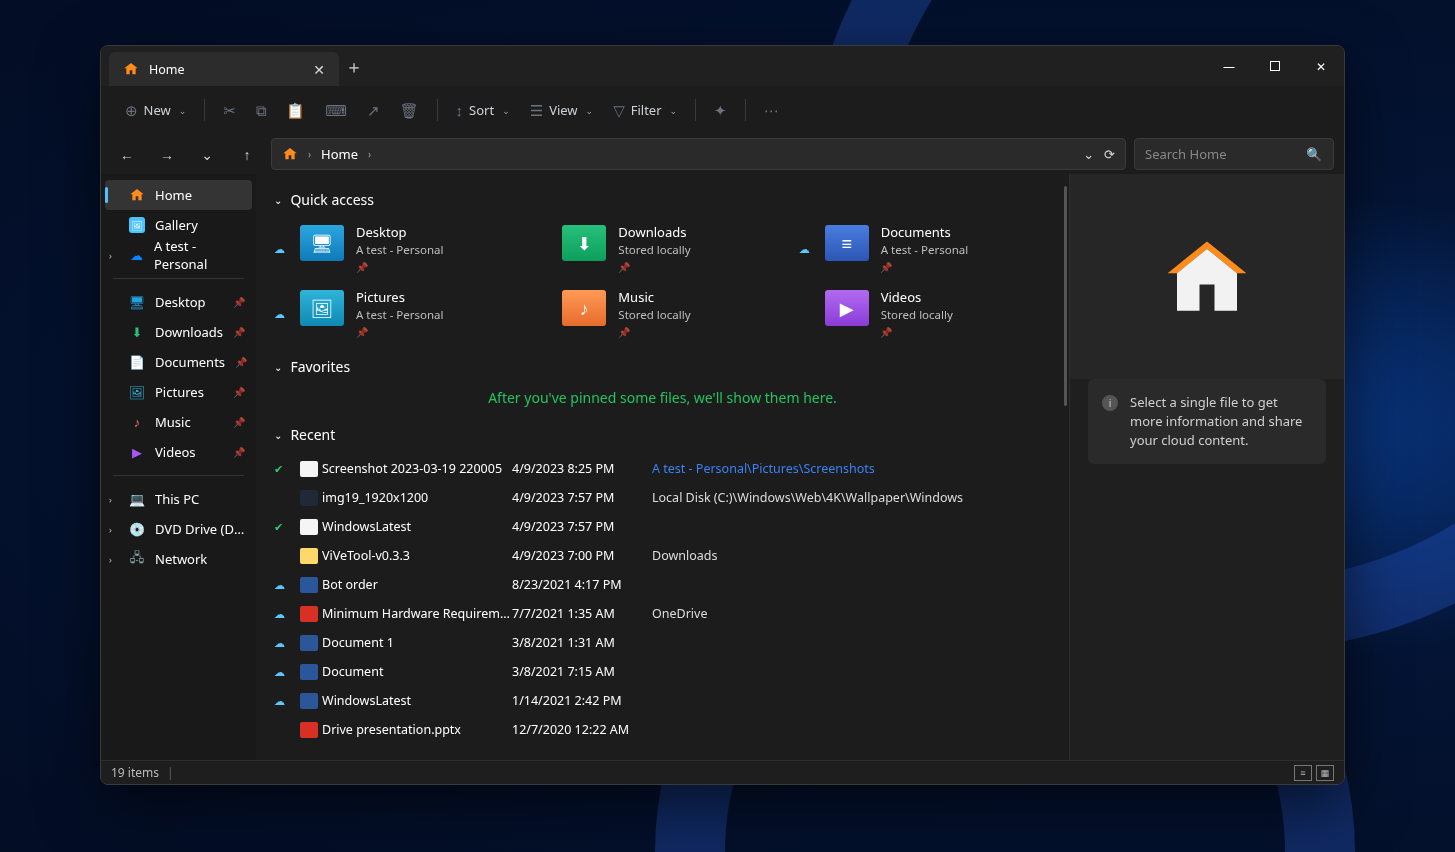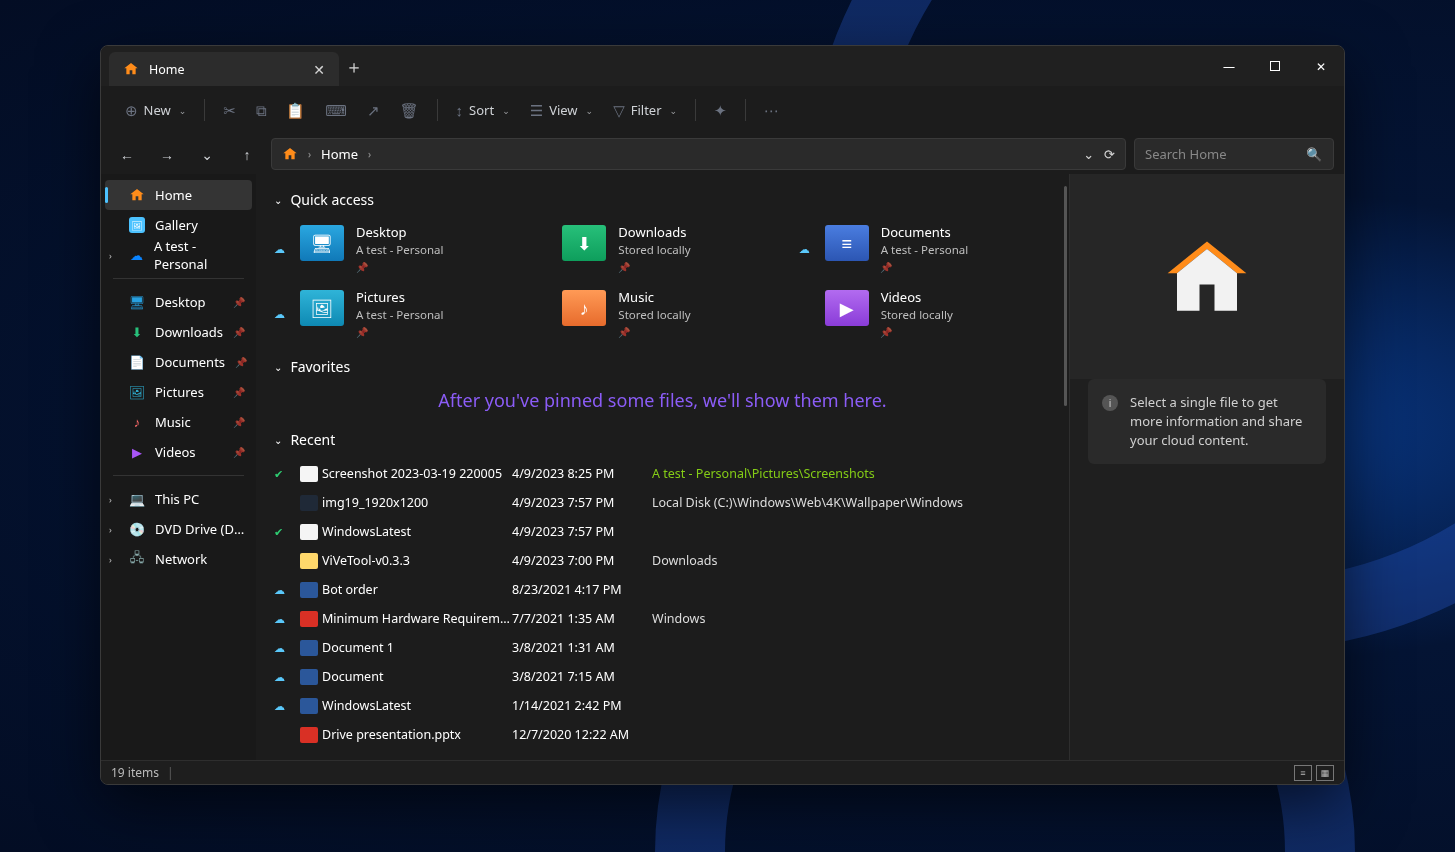--- a/index.html
+++ b/index.html
@@ -72,21 +72,21 @@
 .section-head .caret { font-size:10px; }
 
 .qa-grid { display:grid; grid-template-columns:repeat(3, 1fr); gap:6px 10px; margin-bottom:14px; }
 .qa-item { display:flex; gap:12px; align-items:flex-start; padding:4px 0; }
 .qa-folder { width:44px; height:36px; border-radius:3px; display:flex; align-items:center; justify-content:center; font-size:18px; margin-top:2px; }
 .qa-text .name { font-size:13px; }
 .qa-text .sub  { font-size:11.5px; color:#bfbfbf; margin-top:1px; }
 .qa-text .pin  { font-size:10px; opacity:.6; margin-top:3px; }
 .qa-status { width:14px; font-size:11px; align-self:center; color:#5ac8fa; }
 
-.fav-empty { text-align:center; color:#8b5cf6; font-size:18px; margin:12px 0 18px; }
+.fav-empty { text-align:center; color:#22c55e; font-size:14px; margin:12px 0 18px; }
 
 .recent-row { display:grid; grid-template-columns:26px 22px 190px 140px 1fr; align-items:center; height:29px; font-size:12.5px; }
 .recent-row .status { font-size:11px; }
 .recent-row .icon { width:18px; height:16px; border-radius:2px; display:inline-flex; align-items:center; justify-content:center; font-size:10px; }
 .ic-word { background:#2b579a; color:#fff; }
 .ic-pdf  { background:#d93025; color:#fff; }
 .ic-folder { background:#ffd86b; }
 .ic-img  { background:#1f2937; color:#7dd3fc; }
 .ic-white{ background:#f5f5f5; }
 
@@ -357,21 +357,21 @@
         <div class="section-head">
             <span class="caret">⌄</span>
             <span>Recent</span>
           </div>
         <div id="recent-list">
             <div class="recent-row">
               <span class="status" style="color:#2ecc71">✔</span>
               <span class="icon ic-white"></span>
               <span style="white-space:nowrap;overflow:hidden;text-overflow:ellipsis">Screenshot 2023-03-19 220005</span>
               <span>4/9/2023 8:25 PM</span>
-              <span style="color:#84cc16">A test - Personal\Pictures\Screenshots</span>
+              <span style="color:#3b82f6">A test - Personal\Pictures\Screenshots</span>
             </div>
             <div class="recent-row">
               <span class="status" style="color:#5ac8fa"></span>
               <span class="icon ic-img"></span>
               <span style="white-space:nowrap;overflow:hidden;text-overflow:ellipsis">img19_1920x1200</span>
               <span>4/9/2023 7:57 PM</span>
               <span style="color:#ddd">Local Disk (C:)\Windows\Web\4K\Wallpaper\Windows</span>
             </div>
             <div class="recent-row">
               <span class="status" style="color:#2ecc71">✔</span>
@@ -391,21 +391,21 @@
               <span class="icon ic-word"></span>
               <span style="white-space:nowrap;overflow:hidden;text-overflow:ellipsis">Bot order</span>
               <span>8/23/2021 4:17 PM</span>
               <span style="color:#ddd"></span>
             </div>
             <div class="recent-row">
               <span class="status" style="color:#5ac8fa">☁</span>
               <span class="icon ic-pdf"></span>
               <span style="white-space:nowrap;overflow:hidden;text-overflow:ellipsis">Minimum Hardware Requirements fo...</span>
               <span>7/7/2021 1:35 AM</span>
-              <span style="color:#ddd">Windows</span>
+              <span style="color:#ddd">OneDrive</span>
             </div>
             <div class="recent-row">
               <span class="status" style="color:#5ac8fa">☁</span>
               <span class="icon ic-word"></span>
               <span style="white-space:nowrap;overflow:hidden;text-overflow:ellipsis">Document 1</span>
               <span>3/8/2021 1:31 AM</span>
               <span style="color:#ddd"></span>
             </div>
             <div class="recent-row">
               <span class="status" style="color:#5ac8fa">☁</span>

